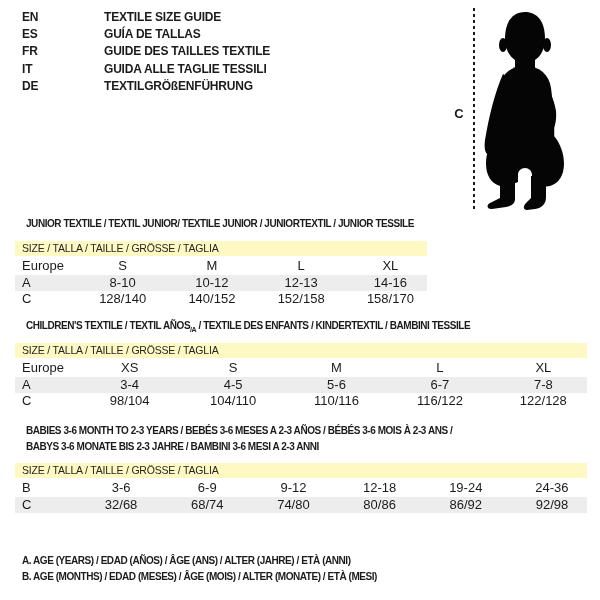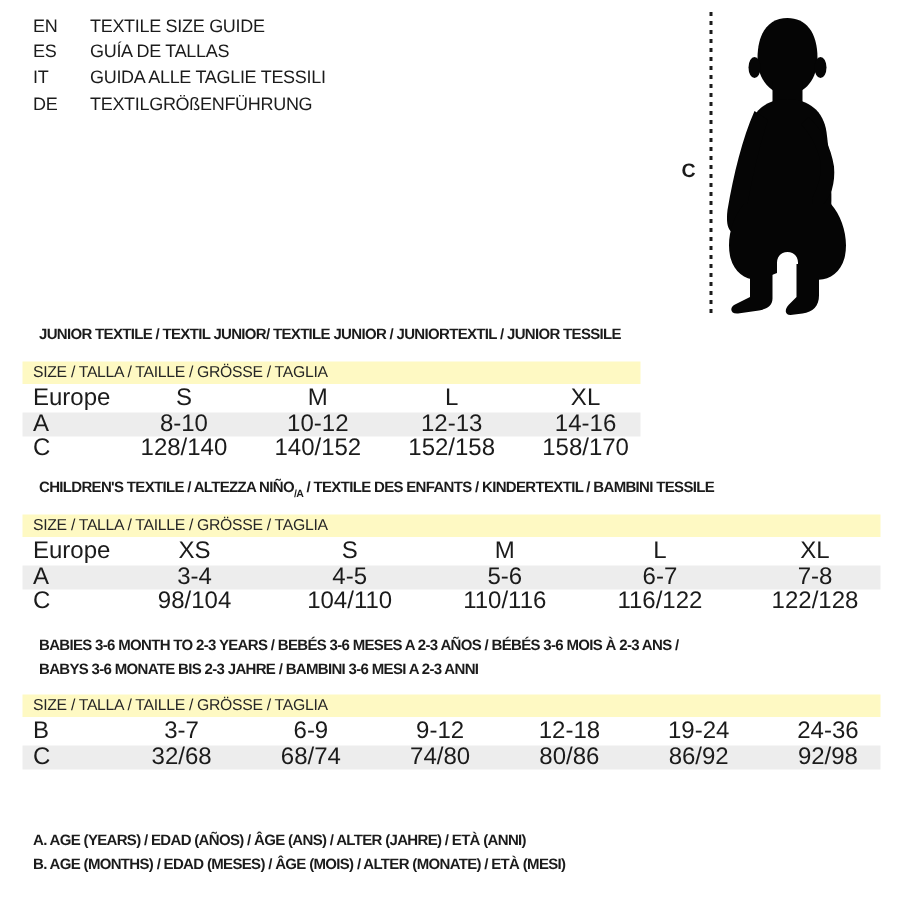--- a/index.html
+++ b/index.html
@@ -2,62 +2,66 @@
 <html><head>
 <meta charset="utf-8">
 <style>
   html,body{margin:0;padding:0;background:#fff;}
   .page{
     position:relative;width:600px;height:600px;background:#fff;overflow:hidden;
     font-family:"Liberation Sans","DejaVu Sans",sans-serif;color:#1b1b1b;
   }
   
   .lang-block{position:absolute;left:22px;top:9px;}
-  .lang-row{display:flex;height:17.2px;line-height:17.2px;font-weight:normal;font-size:12px;letter-spacing:-0.2px;}
+  .lang-row{display:flex;height:17.2px;line-height:17.2px;font-weight:bold;font-size:12px;letter-spacing:-0.2px;gap:44px;}
   .lang-code{width:38px;}
   
   .height-line{position:absolute;left:473px;top:8px;width:2px;height:202px;
     background:repeating-linear-gradient(to bottom,#1b1b1b 0 3px,transparent 3px 6px);}
   .height-marker{position:absolute;left:451px;top:106px;width:16px;text-align:center;
     font-weight:bold;font-size:13px;}
   .silhouette{position:absolute;left:479px;top:8px;}
   
   .sec-title{position:absolute;left:26px;font-weight:bold;font-size:10px;letter-spacing:-0.45px;line-height:15.5px;white-space:nowrap;}
   .sec-title .sub{font-size:7px;vertical-align:sub;}
   .t1-title{top:216px;}
   .t2-title{top:318px;}
   .t3-title{top:423px;}
   
   .size-table{position:absolute;left:15px;}
   .table1{top:241px;width:412px;}
   .table2{top:343px;width:572px;}
   .table3{top:463px;width:572px;}
   .size-bar{height:15px;line-height:15px;background:#fef9c3;color:#262626;
     font-size:10.5px;letter-spacing:-0.2px;padding-left:7px;margin-bottom:2px;}
-  .trow{display:flex;height:16.5px;line-height:16.5px;font-size:16px;gap:16px;}
+  .trow{display:flex;height:16.5px;line-height:16.5px;font-size:13px;gap:16px;}
   .trow.shaded{background:#ededed;}
   .tlabel{width:55px;padding-left:7px;box-sizing:border-box;text-align:left;}
   .tcell{flex:1;text-align:center;}
   
   .notes{position:absolute;left:22px;top:553px;}
   .note-line{height:15.5px;line-height:15.5px;font-weight:bold;font-size:10px;letter-spacing:-0.45px;white-space:nowrap;}
 </style>
 </head>
 <body>
 
 <div class="page">
 
   <div class="lang-block">
     <div class="lang-row">
       <span class="lang-code">EN</span>
       <span class="lang-label">TEXTILE SIZE GUIDE</span>
     </div>
     <div class="lang-row">
       <span class="lang-code">ES</span>
       <span class="lang-label">GUÍA DE TALLAS</span>
+    </div>
+    <div class="lang-row">
+      <span class="lang-code">FR</span>
+      <span class="lang-label">GUIDE DES TAILLES TEXTILE</span>
     </div>
     <div class="lang-row">
       <span class="lang-code">IT</span>
       <span class="lang-label">GUIDA ALLE TAGLIE TESSILI</span>
     </div>
     <div class="lang-row">
       <span class="lang-code">DE</span>
       <span class="lang-label">TEXTILGRÖßENFÜHRUNG</span>
     </div>
   </div>
@@ -99,21 +103,21 @@
     </div>
     <div class="trow">
       <span class="tlabel">C</span>
       <span class="tcell">128/140</span>
       <span class="tcell">140/152</span>
       <span class="tcell">152/158</span>
       <span class="tcell">158/170</span>
     </div>
   </div>
 
-  <div class="sec-title t2-title"><span>CHILDREN'S TEXTILE / ALTEZZA NIÑO</span><span class="sub">/A</span><span> / TEXTILE DES ENFANTS / KINDERTEXTIL / BAMBINI TESSILE</span></div>
+  <div class="sec-title t2-title"><span>CHILDREN'S TEXTILE / TEXTIL AÑOS</span><span class="sub">/A</span><span> / TEXTILE DES ENFANTS / KINDERTEXTIL / BAMBINI TESSILE</span></div>
   <div class="size-table table2">
     <div class="size-bar">SIZE / TALLA / TAILLE / GRÖSSE / TAGLIA</div>
     <div class="trow">
       <span class="tlabel">Europe</span>
       <span class="tcell">XS</span>
       <span class="tcell">S</span>
       <span class="tcell">M</span>
       <span class="tcell">L</span>
       <span class="tcell">XL</span>
     </div>
@@ -136,21 +140,21 @@
   </div>
 
   <div class="sec-title t3-title">
     <div>BABIES 3-6 MONTH TO 2-3 YEARS / BEBÉS 3-6 MESES A 2-3 AÑOS / BÉBÉS 3-6 MOIS À 2-3 ANS /</div>
     <div>BABYS 3-6 MONATE BIS 2-3 JAHRE / BAMBINI 3-6 MESI A 2-3 ANNI</div>
   </div>
   <div class="size-table table3">
     <div class="size-bar">SIZE / TALLA / TAILLE / GRÖSSE / TAGLIA</div>
     <div class="trow">
       <span class="tlabel">B</span>
-      <span class="tcell">3-7</span>
+      <span class="tcell">3-6</span>
       <span class="tcell">6-9</span>
       <span class="tcell">9-12</span>
       <span class="tcell">12-18</span>
       <span class="tcell">19-24</span>
       <span class="tcell">24-36</span>
     </div>
     <div class="trow shaded">
       <span class="tlabel">C</span>
       <span class="tcell">32/68</span>
       <span class="tcell">68/74</span>

